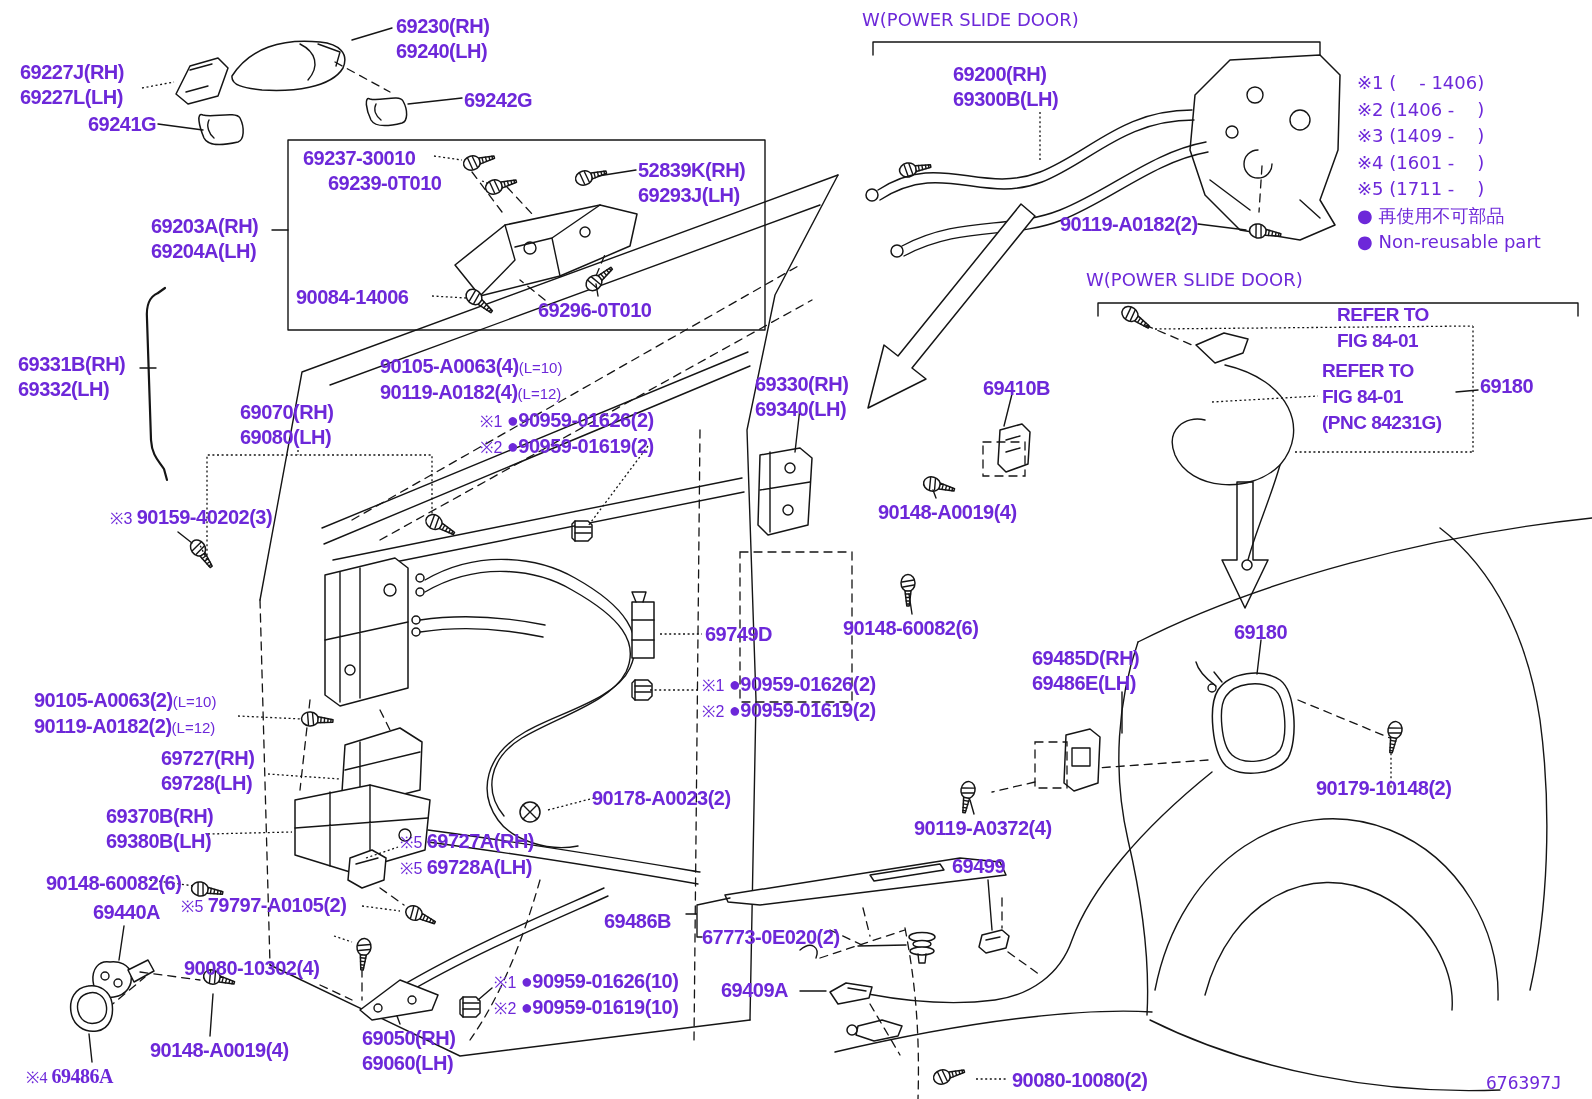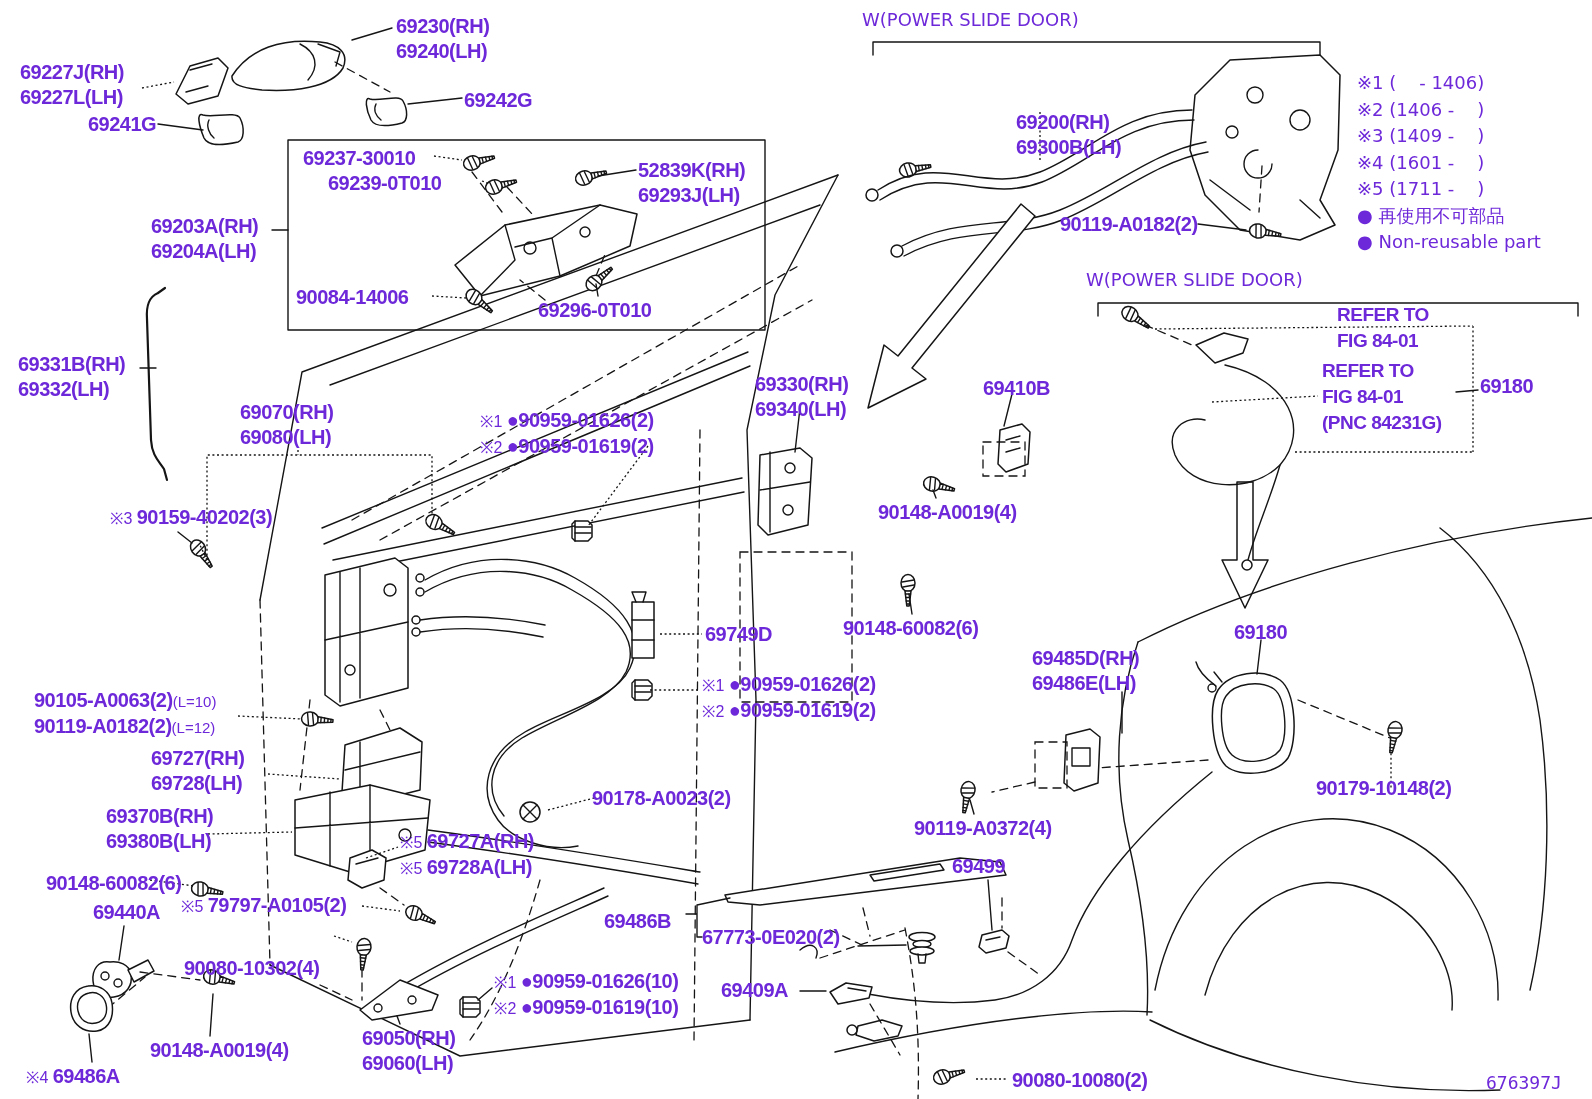--- a/index.html
+++ b/index.html
@@ -295,51 +295,52 @@
       <div class="label part" style="left: 20px; top: 60px;"><div class="ln"><span class="txt">69227J(RH)</span></div><div class="ln"><span class="txt">69227L(LH)</span></div></div>
       <div class="label part" style="left: 88px; top: 112px;"><div class="ln"><span class="txt">69241G</span></div></div>
       <div class="label part" style="left: 464px; top: 88px;"><div class="ln"><span class="txt">69242G</span></div></div>
       <div class="label part" style="left: 303px; top: 146px;"><div class="ln"><span class="txt">69237-30010</span></div></div>
       <div class="label part" style="left: 328px; top: 171px;"><div class="ln"><span class="txt">69239-0T010</span></div></div>
       <div class="label part" style="left: 638px; top: 158px;"><div class="ln"><span class="txt">52839K(RH)</span></div><div class="ln"><span class="txt">69293J(LH)</span></div></div>
       <div class="label part" style="left: 151px; top: 214px;"><div class="ln"><span class="txt">69203A(RH)</span></div><div class="ln"><span class="txt">69204A(LH)</span></div></div>
       <div class="label part" style="left: 296px; top: 285px;"><div class="ln"><span class="txt">90084-14006</span></div></div>
       <div class="label part" style="left: 538px; top: 298px;"><div class="ln"><span class="txt">69296-0T010</span></div></div>
       <div class="label note" style="left: 862px; top: 8px;"><div class="ln"><span class="txt">W(POWER SLIDE DOOR)</span></div></div>
-      <div class="label part" style="left: 1016px; top: 62px; margin-top: 48px;"><div class="ln"><span class="txt">69200(RH)</span></div><div class="ln"><span class="txt">69300B(LH)</span></div></div>
+      <div class="label part" style="left: 953px; top: 62px;"><div class="ln"><span class="txt">69200(RH)</span></div><div class="ln"><span class="txt">69300B(LH)</span></div></div>
       <div class="label part" style="left: 1060px; top: 212px;"><div class="ln"><span class="txt">90119-A0182(2)</span></div></div>
       <div class="label legend" style="left: 1357px; top: 70px;"><div class="ln"><span class="txt">※1 (    - 1406)</span></div><div class="ln"><span class="txt">※2 (1406 -    )</span></div><div class="ln"><span class="txt">※3 (1409 -    )</span></div><div class="ln"><span class="txt">※4 (1601 -    )</span></div><div class="ln"><span class="txt">※5 (1711 -    )</span></div><div class="ln"><span class="txt">● 再使用不可部品</span></div><div class="ln"><span class="txt">● Non-reusable part</span></div></div>
       <div class="label note" style="left: 1086px; top: 268px;"><div class="ln"><span class="txt">W(POWER SLIDE DOOR)</span></div></div>
       <div class="label refer" style="left: 1337px; top: 302px;"><div class="ln"><span class="txt">REFER TO</span></div><div class="ln"><span class="txt">FIG 84-01</span></div></div>
       <div class="label refer" style="left: 1322px; top: 358px;"><div class="ln"><span class="txt">REFER TO</span></div><div class="ln"><span class="txt">FIG 84-01</span></div><div class="ln"><span class="txt">(PNC 84231G)</span></div></div>
       <div class="label part" style="left: 1480px; top: 374px;"><div class="ln"><span class="txt">69180</span></div></div>
       <div class="label part" style="left: 18px; top: 352px;"><div class="ln"><span class="txt">69331B(RH)</span></div><div class="ln"><span class="txt">69332(LH)</span></div></div>
+      <div class="label part" style="left: 380px; top: 354px;"><div class="ln"><span class="txt">90105-A0063(4)</span><span class="suf">(L=10)</span></div><div class="ln"><span class="txt">90119-A0182(4)</span><span class="suf">(L=12)</span></div></div>
       <div class="label part" style="left: 240px; top: 400px;"><div class="ln"><span class="txt">69070(RH)</span></div><div class="ln"><span class="txt">69080(LH)</span></div></div>
       <div class="label part" style="left: 480px; top: 408px;"><div class="ln"><span class="pre">※1 </span><span class="txt">●90959-01626(2)</span></div><div class="ln"><span class="pre">※2 </span><span class="txt">●90959-01619(2)</span></div></div>
       <div class="label part" style="left: 755px; top: 372px;"><div class="ln"><span class="txt">69330(RH)</span></div><div class="ln"><span class="txt">69340(LH)</span></div></div>
       <div class="label part" style="left: 983px; top: 376px;"><div class="ln"><span class="txt">69410B</span></div></div>
       <div class="label part" style="left: 878px; top: 500px;"><div class="ln"><span class="txt">90148-A0019(4)</span></div></div>
       <div class="label part" style="left: 110px; top: 505px;"><div class="ln"><span class="pre">※3 </span><span class="txt">90159-40202(3)</span></div></div>
       <div class="label part" style="left: 843px; top: 616px;"><div class="ln"><span class="txt">90148-60082(6)</span></div></div>
       <div class="label part" style="left: 705px; top: 622px;"><div class="ln"><span class="txt">69749D</span></div></div>
       <div class="label part" style="left: 702px; top: 672px;"><div class="ln"><span class="pre">※1 </span><span class="txt">●90959-01626(2)</span></div><div class="ln"><span class="pre">※2 </span><span class="txt">●90959-01619(2)</span></div></div>
       <div class="label part" style="left: 34px; top: 688px;"><div class="ln"><span class="txt">90105-A0063(2)</span><span class="suf">(L=10)</span></div><div class="ln"><span class="txt">90119-A0182(2)</span><span class="suf">(L=12)</span></div></div>
-      <div class="label part" style="left: 151px; top: 746px;"><div class="ln"><span class="txt">69727(RH)</span></div><div class="ln"><span class="txt">69728(LH)</span></div></div>
+      <div class="label part" style="left: 161px; top: 746px;"><div class="ln"><span class="txt">69727(RH)</span></div><div class="ln"><span class="txt">69728(LH)</span></div></div>
       <div class="label part" style="left: 106px; top: 804px;"><div class="ln"><span class="txt">69370B(RH)</span></div><div class="ln"><span class="txt">69380B(LH)</span></div></div>
       <div class="label part" style="left: 46px; top: 871px;"><div class="ln"><span class="txt">90148-60082(6)</span></div></div>
       <div class="label part" style="left: 93px; top: 900px;"><div class="ln"><span class="txt">69440A</span></div></div>
       <div class="label part" style="left: 181px; top: 893px;"><div class="ln"><span class="pre">※5 </span><span class="txt">79797-A0105(2)</span></div></div>
       <div class="label part" style="left: 184px; top: 924px; margin-top: 32px;"><div class="ln"><span class="txt">90080-10302(4)</span></div></div>
       <div class="label part" style="left: 400px; top: 829px;"><div class="ln"><span class="pre">※5 </span><span class="txt">69727A(RH)</span></div><div class="ln"><span class="pre">※5 </span><span class="txt">69728A(LH)</span></div></div>
       <div class="label part" style="left: 592px; top: 786px;"><div class="ln"><span class="txt">90178-A0023(2)</span></div></div>
       <div class="label part" style="left: 604px; top: 901px; margin-top: 8px;"><div class="ln"><span class="txt">69486B</span></div></div>
       <div class="label part" style="left: 702px; top: 925px;"><div class="ln"><span class="txt">67773-0E020(2)</span></div></div>
       <div class="label part" style="left: 952px; top: 854px;"><div class="ln"><span class="txt">69499</span></div></div>
       <div class="label part" style="left: 150px; top: 1038px;"><div class="ln"><span class="txt">90148-A0019(4)</span></div></div>
-      <div class="label part" style="left: 26px; top: 1064px;"><div class="ln"><span class="pre">※4 </span><span class="txt">69486A</span></div></div>
+      <div class="label part" style="left: 26px; top: 1064px; font-family: Liberation Serif, serif;"><div class="ln"><span class="pre">※4 </span><span class="txt">69486A</span></div></div>
       <div class="label part" style="left: 362px; top: 1026px;"><div class="ln"><span class="txt">69050(RH)</span></div><div class="ln"><span class="txt">69060(LH)</span></div></div>
       <div class="label part" style="left: 494px; top: 969px;"><div class="ln"><span class="pre">※1 </span><span class="txt">●90959-01626(10)</span></div><div class="ln"><span class="pre">※2 </span><span class="txt">●90959-01619(10)</span></div></div>
       <div class="label part" style="left: 721px; top: 978px;"><div class="ln"><span class="txt">69409A</span></div></div>
       <div class="label part" style="left: 1012px; top: 1068px;"><div class="ln"><span class="txt">90080-10080(2)</span></div></div>
       <div class="label part" style="left: 1032px; top: 646px;"><div class="ln"><span class="txt">69485D(RH)</span></div><div class="ln"><span class="txt">69486E(LH)</span></div></div>
       <div class="label part" style="left: 1234px; top: 620px;"><div class="ln"><span class="txt">69180</span></div></div>
       <div class="label part" style="left: 914px; top: 816px;"><div class="ln"><span class="txt">90119-A0372(4)</span></div></div>
       <div class="label part" style="left: 1316px; top: 776px;"><div class="ln"><span class="txt">90179-10148(2)</span></div></div>
       <div class="label figid" style="left: 1486px; top: 1070px;"><div class="ln"><span class="txt">676397J</span></div></div>
     </div>

